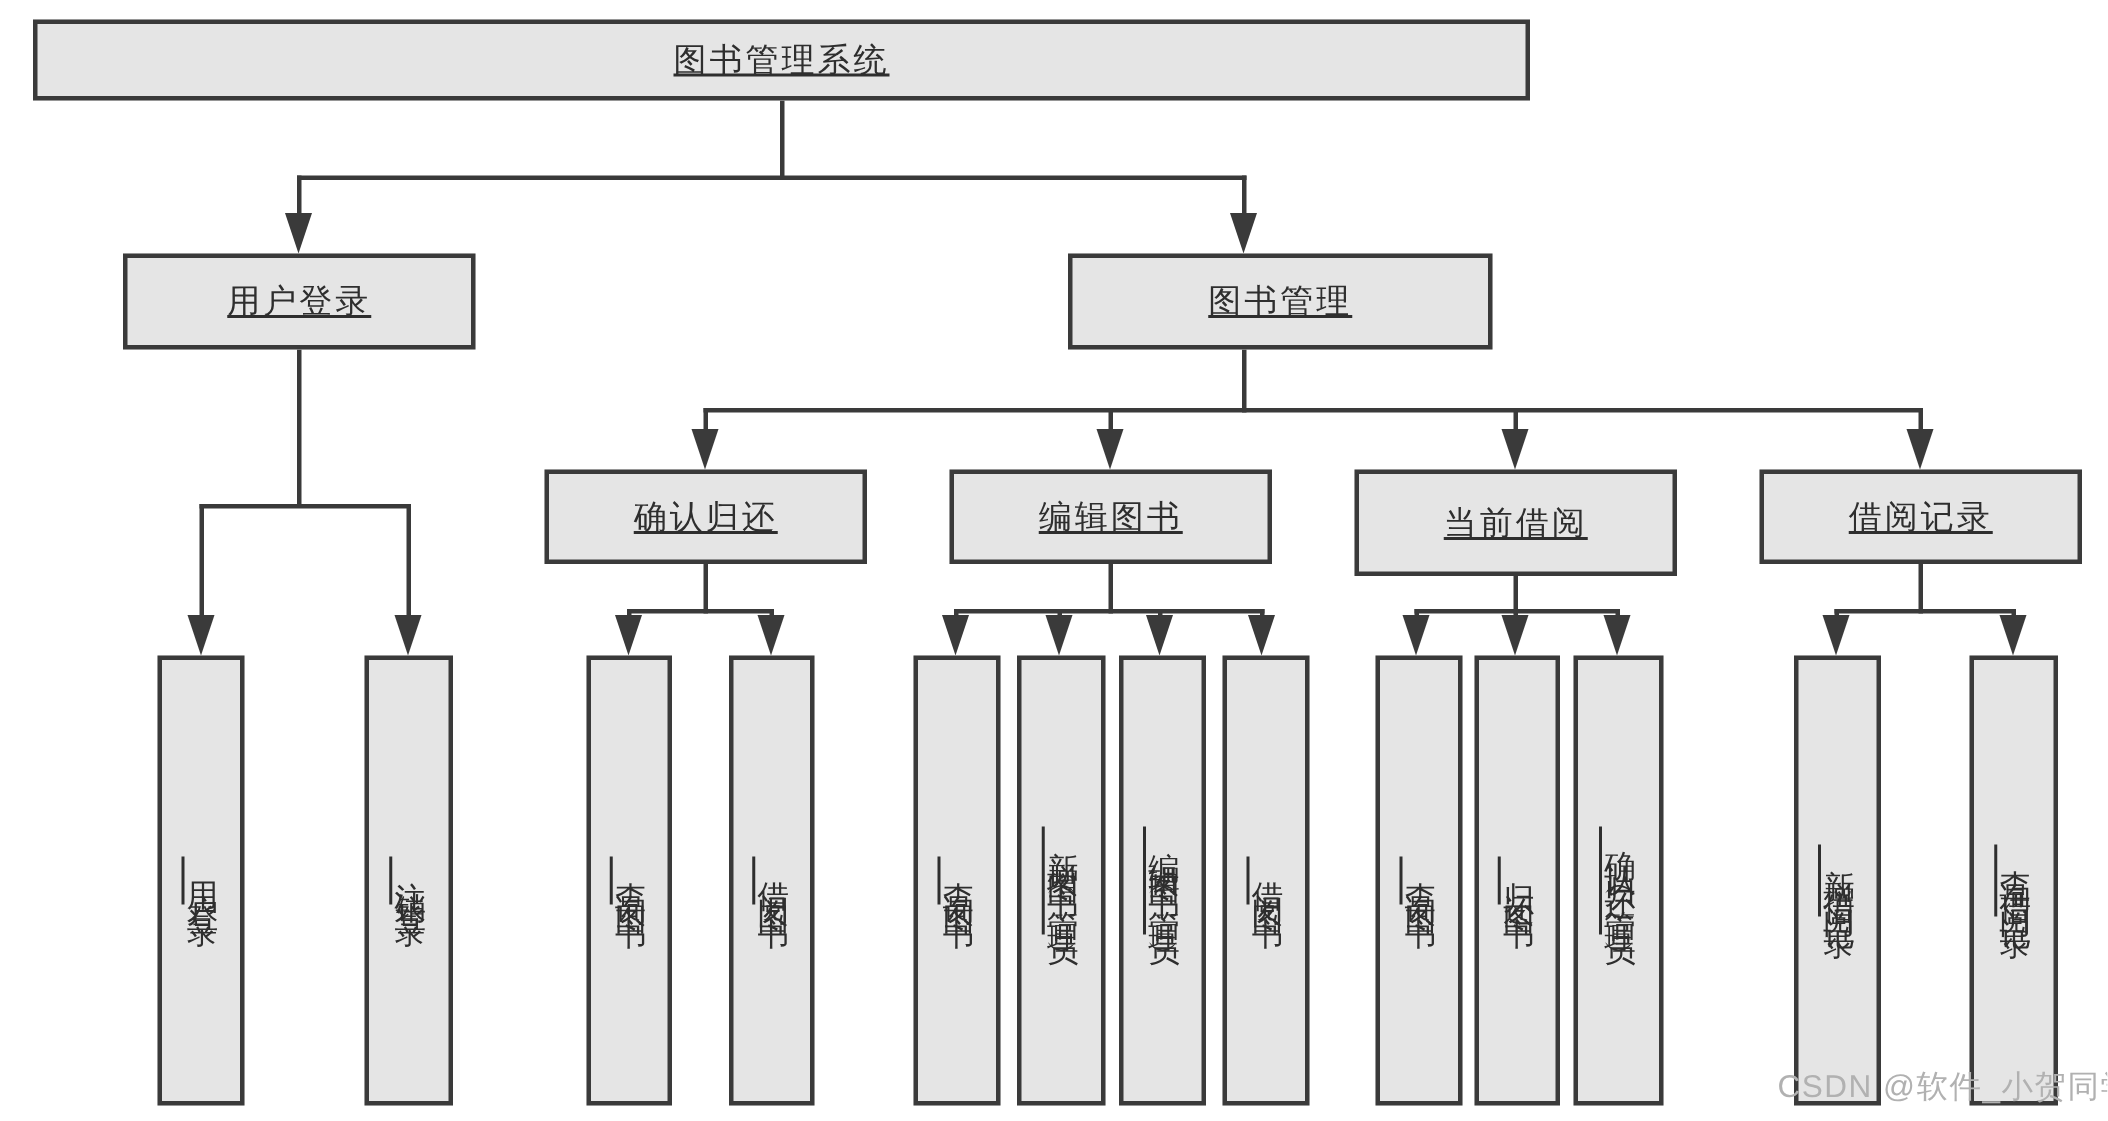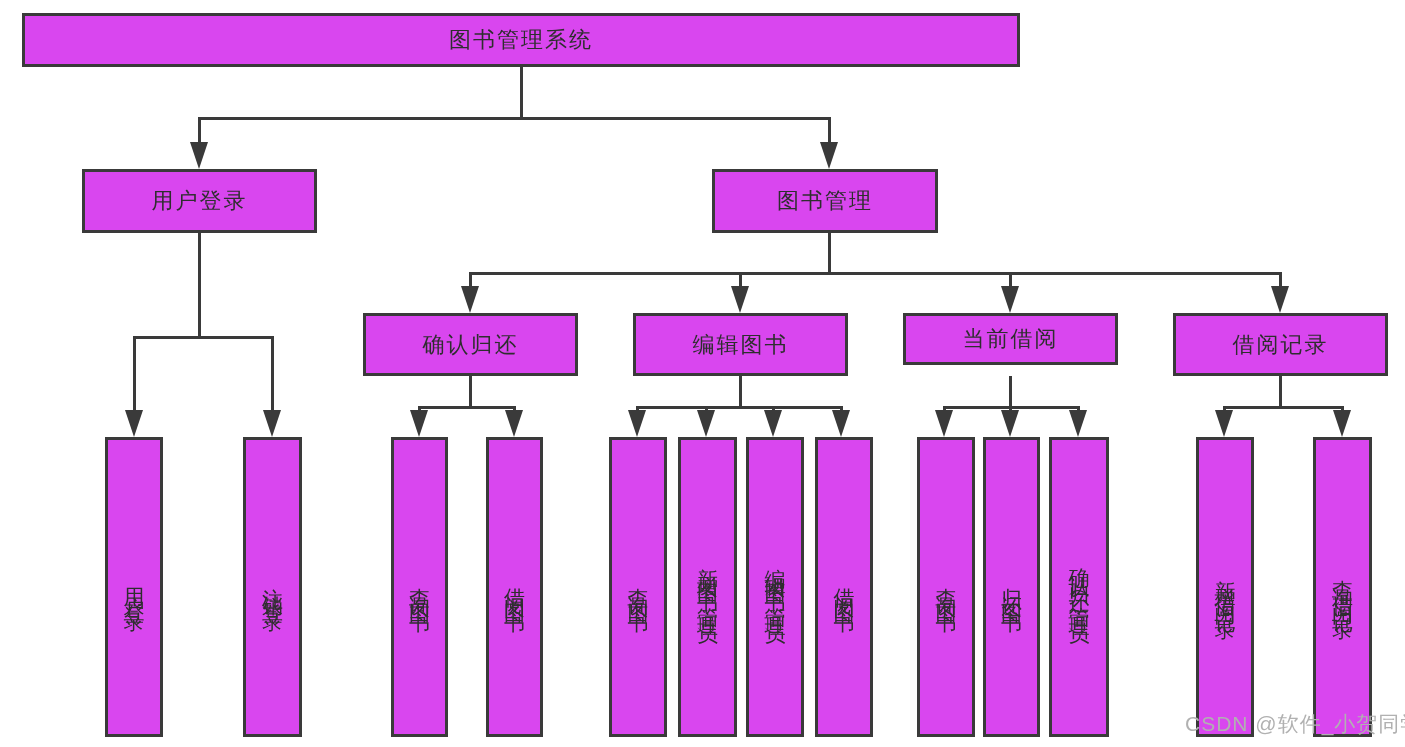--- a/index.html
+++ b/index.html
@@ -13,29 +13,30 @@
     position:relative;
     width:1405px;height:747px;
     background:var(--bg);
     overflow:hidden;
     font-family:"Liberation Sans","DejaVu Sans",sans-serif;
   }
   .node{
     position:absolute;
     box-sizing:border-box;
     border:3px solid var(--line);
-    background:#d946ef;
+    background:#e5e5e5;
     display:flex;
     align-items:center;
     justify-content:center;
     color:var(--text);
     font-size:22px;
     letter-spacing:2px;
     z-index:2;
     white-space:nowrap;
+    text-decoration:underline;
   }
   .node.v{
     writing-mode:vertical-rl;
     text-orientation:mixed;
     font-size:21px;
     letter-spacing:8px;
     white-space:normal;
   }
   .hline,.vline{
     position:absolute;
@@ -122,25 +123,25 @@
   <div class="vline" style="left:1279px;top:376px;height:33px"></div>
   <div class="hline" style="left:1223px;top:406px;width:121px"></div>
   <div class="vline" style="left:1223px;top:406px;height:8px"></div>
   <div class="arrow" style="left:1215px;top:410px"></div>
   <div class="vline" style="left:1341px;top:406px;height:8px"></div>
   <div class="arrow" style="left:1333px;top:410px"></div>
 
   <div class="node" style="left:22px;top:13px;width:998px;height:54px">图书管理系统</div>
 
   <div class="node" style="left:82px;top:169px;width:235px;height:64px">用户登录</div>
-  <div class="node" style="left:712px;top:169px;width:226px;height:64px">图书管理</div>
+  <div class="node" style="left:712px;top:169px;width:283px;height:64px">图书管理</div>
 
   <div class="node" style="left:363px;top:313px;width:215px;height:63px">确认归还</div>
   <div class="node" style="left:633px;top:313px;width:215px;height:63px">编辑图书</div>
-  <div class="node" style="left:903px;top:313px;width:215px;height:52px">当前借阅</div>
+  <div class="node" style="left:903px;top:313px;width:215px;height:71px">当前借阅</div>
   <div class="node" style="left:1173px;top:313px;width:215px;height:63px">借阅记录</div>
 
   <div class="node v" style="left:105px;top:437px;width:58px;height:300px">用户登录</div>
   <div class="node v" style="left:243px;top:437px;width:59px;height:300px">注销登录</div>
 
   <div class="node v" style="left:391px;top:437px;width:57px;height:300px">查询图书</div>
   <div class="node v" style="left:486px;top:437px;width:57px;height:300px">借阅图书</div>
 
   <div class="node v" style="left:609px;top:437px;width:58px;height:300px">查询图书</div>
   <div class="node v" style="left:678px;top:437px;width:59px;height:300px">新增图书（管理员）</div>

